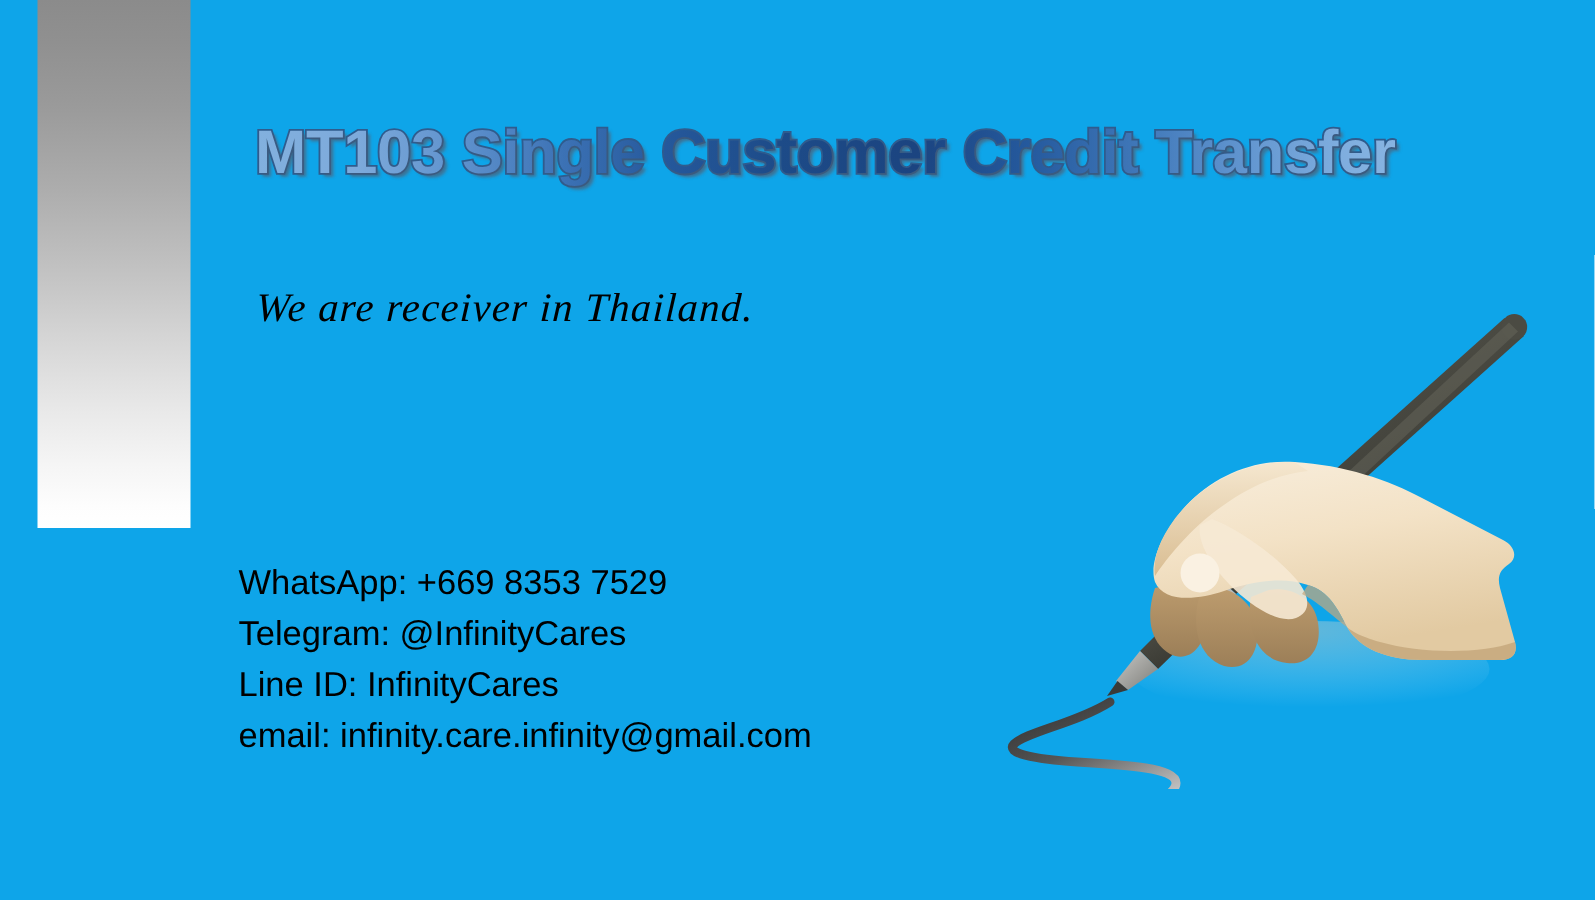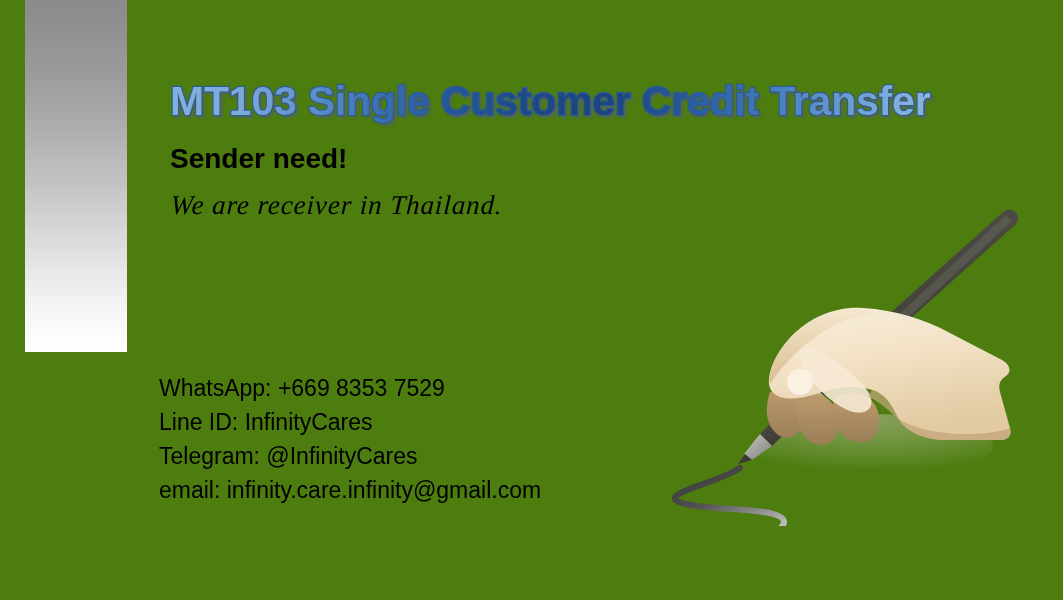--- a/index.html
+++ b/index.html
@@ -7,21 +7,21 @@
     padding: 0;
     background: #ffffff;
   }
   body {
     font-family: "Liberation Sans", sans-serif;
   }
   #slide {
     position: relative;
     width: 1063px;
     height: 600px;
-    background: #4d7c0f;
+    background: #0ea5e9;
     overflow: hidden;
   }
 
   
   #side-bar {
     position: absolute;
     left: 25px;
     top: 0px;
     width: 102px;
     height: 352px;
@@ -137,28 +137,27 @@
 </head>
 <body>
 
 <div id="slide">
 
   <div id="side-bar"></div>
 
   <div id="title-outline">MT103 Single Customer Credit Transfer</div>
   <div id="title">MT103 Single Customer Credit Transfer</div>
 
-  <div id="headline">Sender need!</div>
 
   <div id="script-line">We are receiver in Thailand.</div>
 
   <div id="contact-block">
     <div class="contact-line">WhatsApp: +669 8353 7529</div>
+    <div class="contact-line">Telegram: @InfinityCares</div>
     <div class="contact-line">Line ID: InfinityCares</div>
-    <div class="contact-line">Telegram: @InfinityCares</div>
     <div class="contact-line">email: infinity.care.infinity@gmail.com</div>
   </div>
 
   <div id="hand-illustration">
     <svg width="400" height="330" viewBox="0 0 400 330" xmlns="http://www.w3.org/2000/svg">
       <defs>
         <linearGradient id="skinGrad" x1="0" y1="0" x2="0.3" y2="1">
           <stop offset="0%" stop-color="#f8eedd"></stop>
           <stop offset="45%" stop-color="#f3e2c6"></stop>
           <stop offset="100%" stop-color="#e2caa2"></stop>

